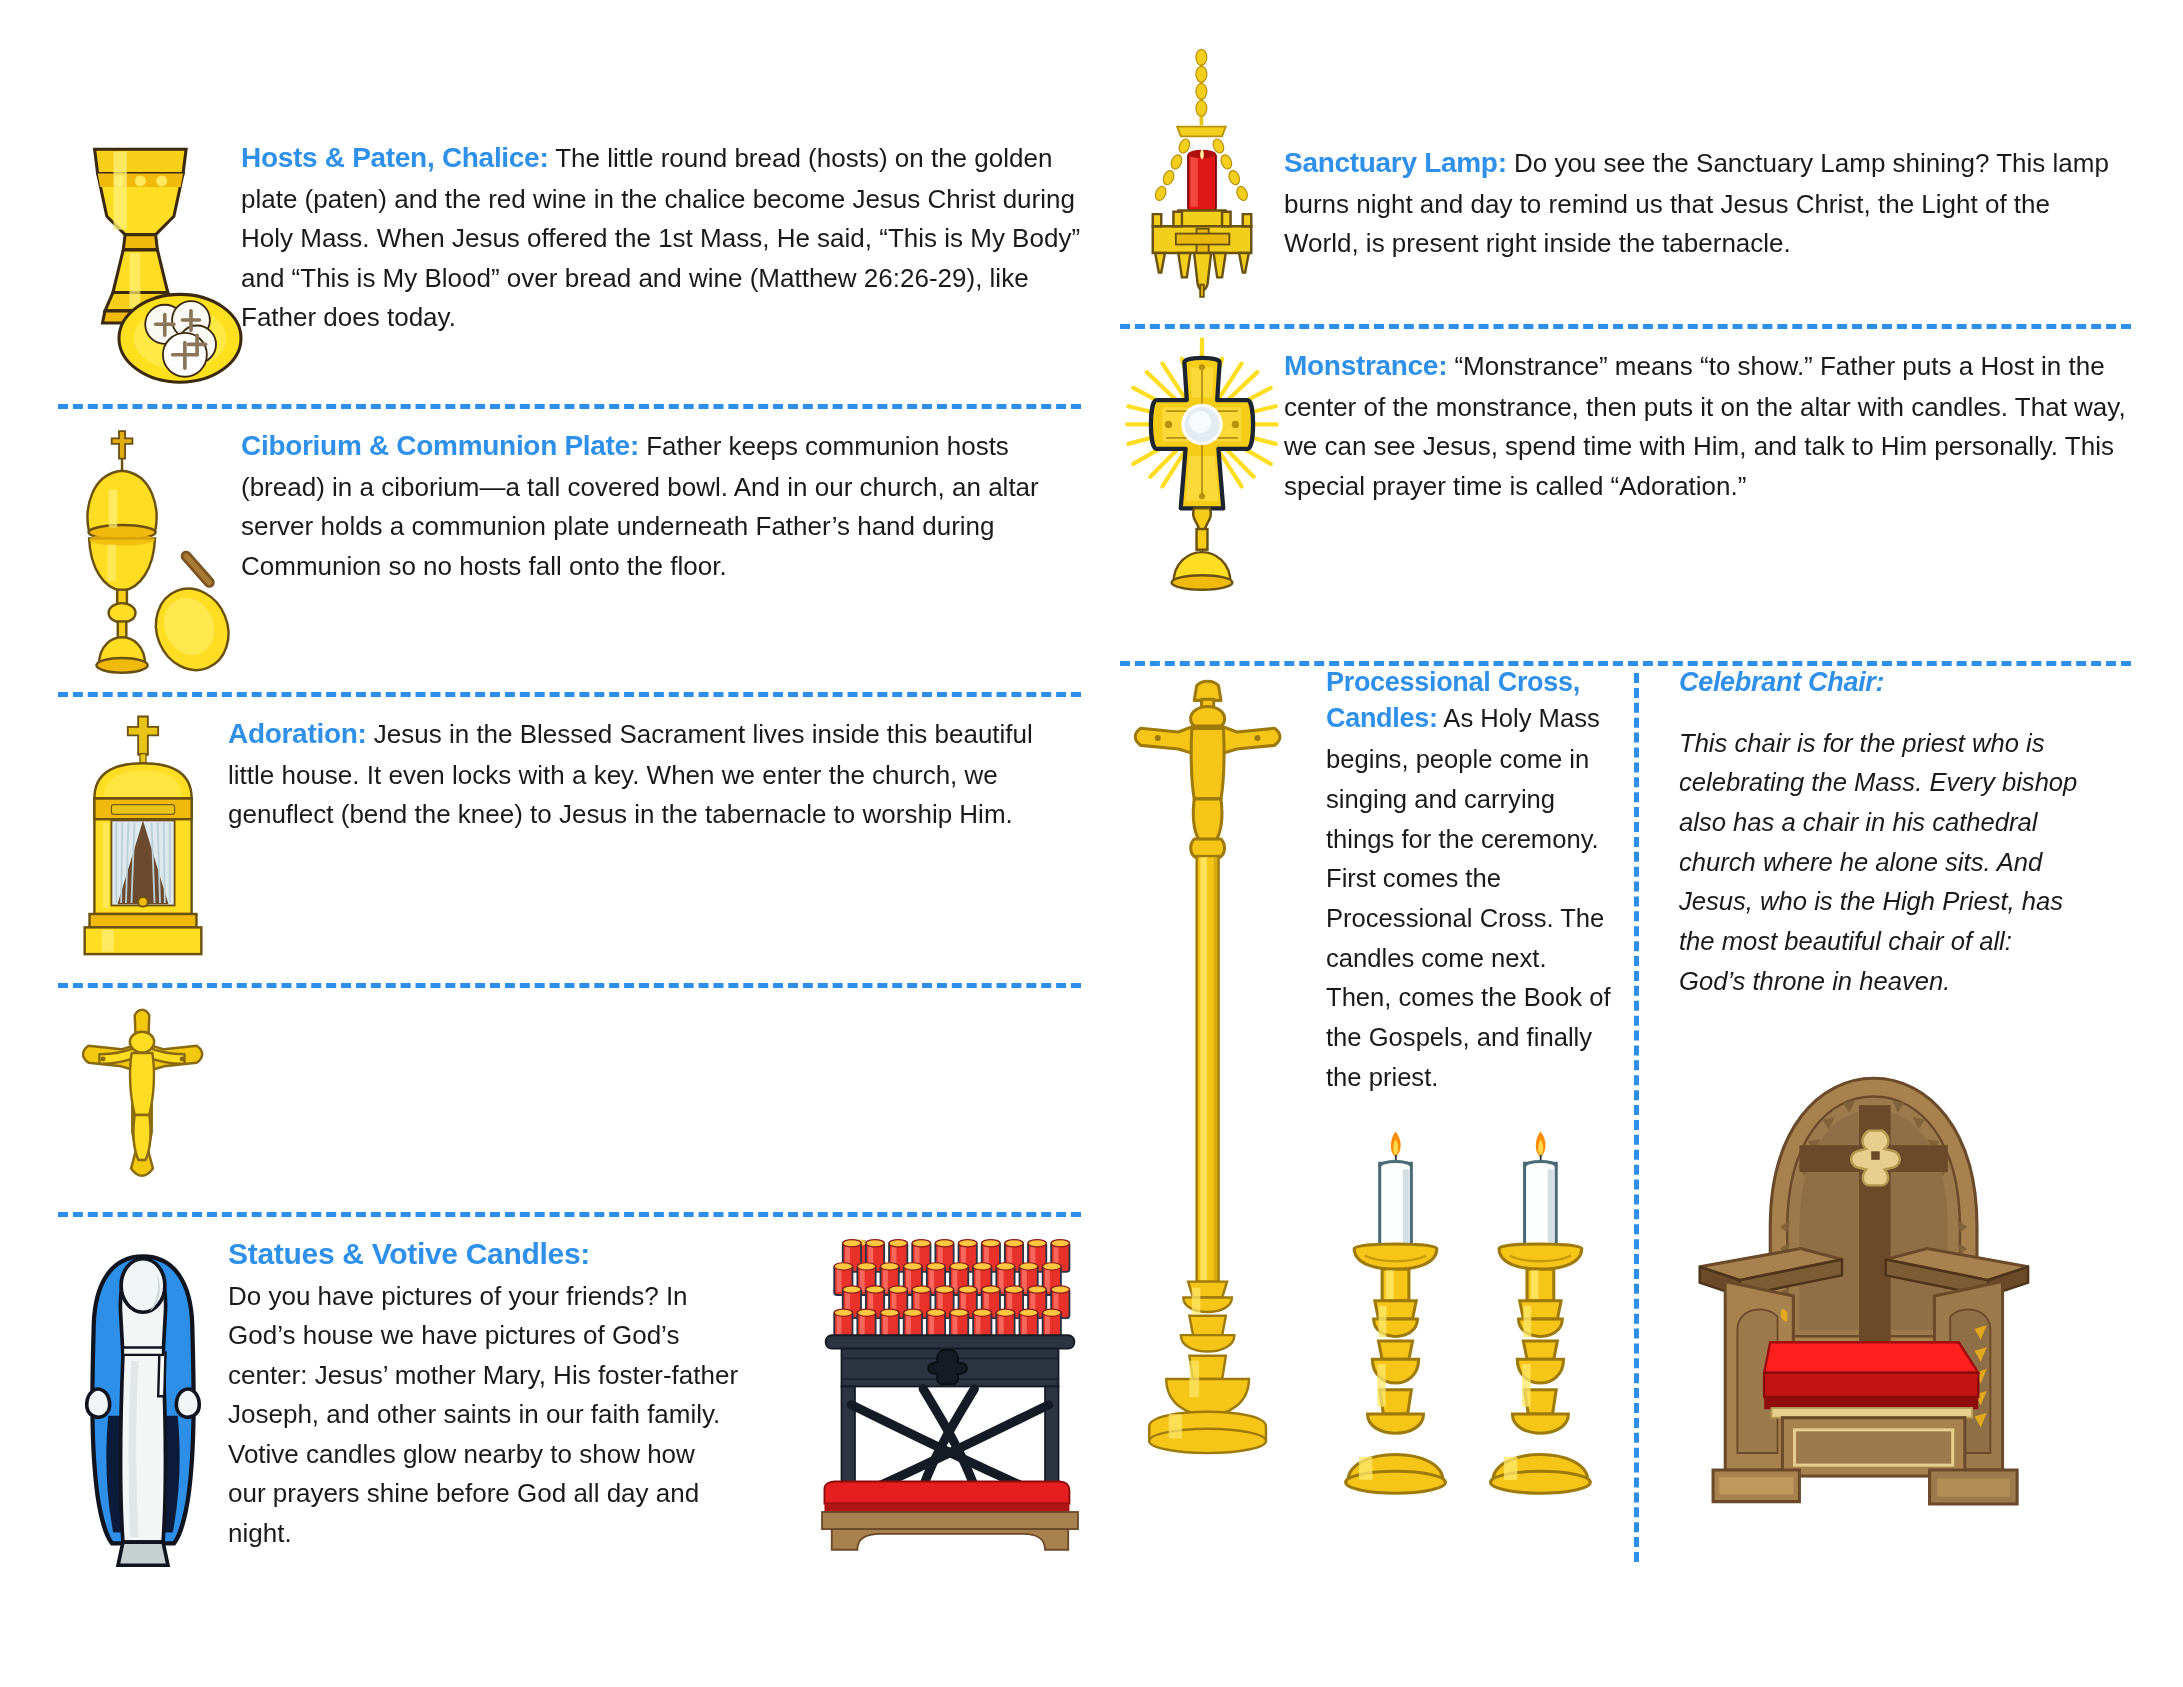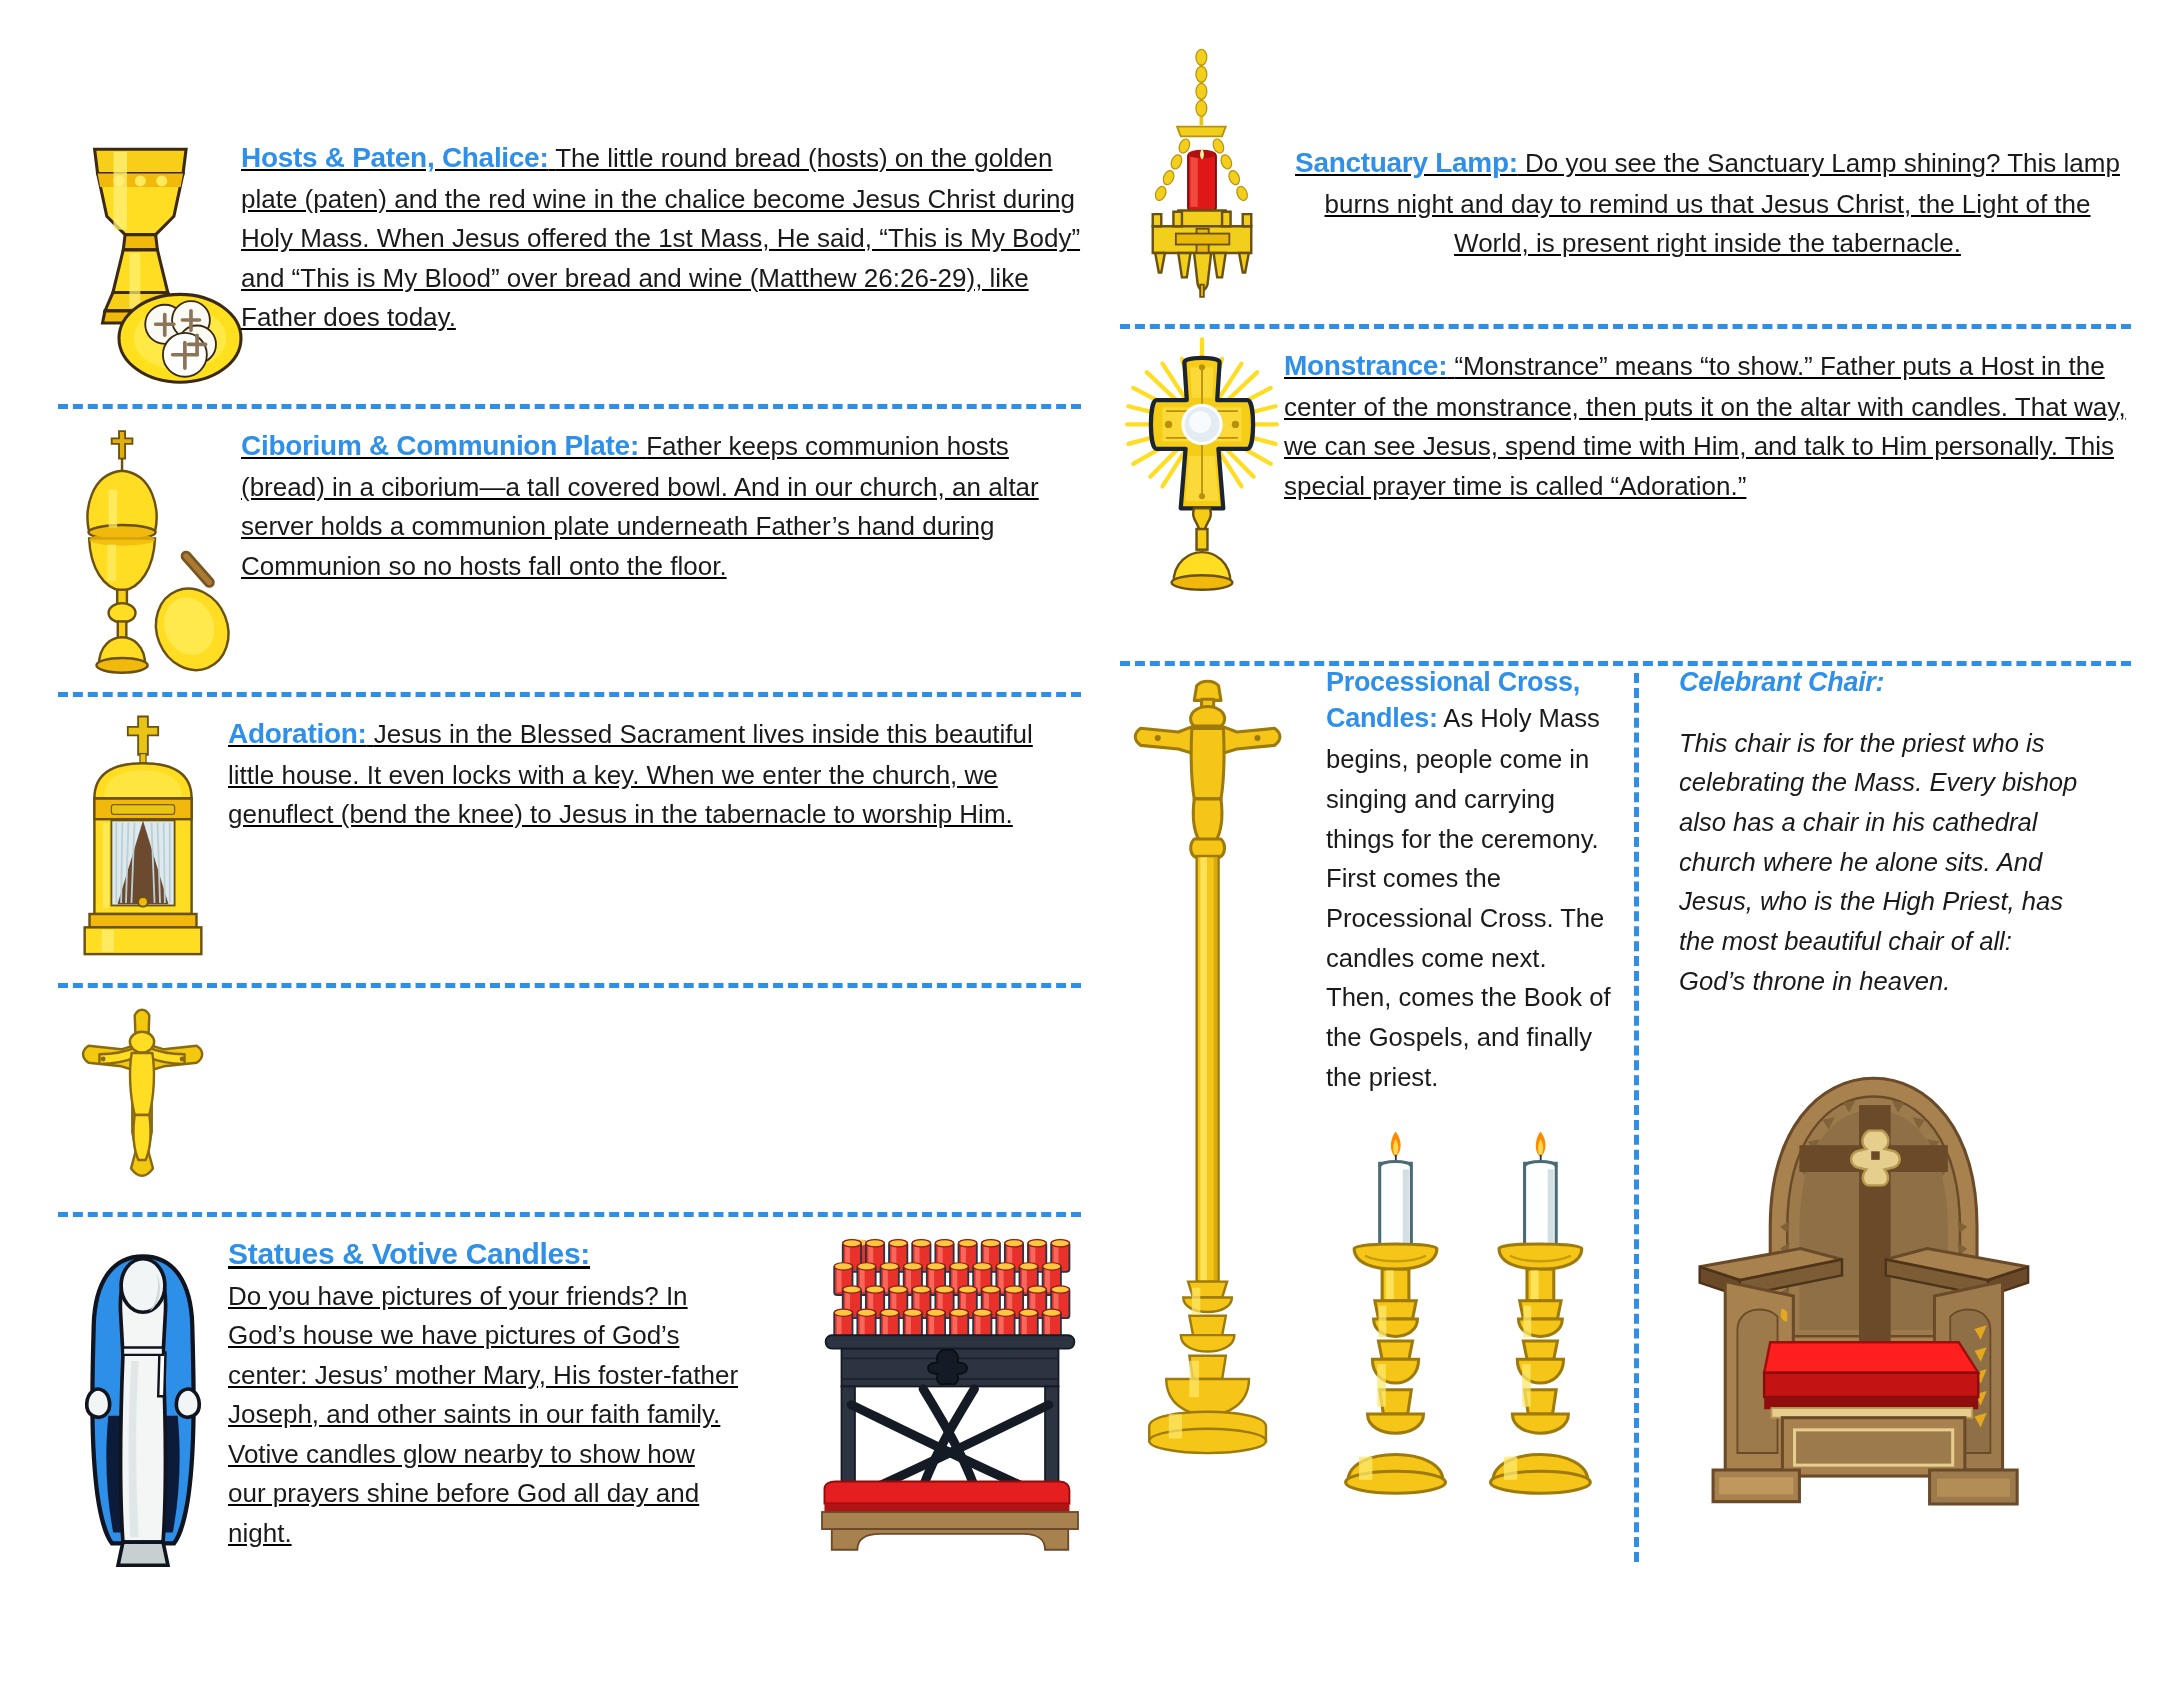--- a/index.html
+++ b/index.html
@@ -19,21 +19,21 @@
   }
   .entry-text{ }
   .entry-text p{margin:0;}
 
   
   .col-left{position:absolute;left:58px;top:137px;width:1023px;}
   .col-right{position:absolute;left:1120px;top:137px;width:1011px;}
 
   .row{display:flex;align-items:flex-start;}
   .art{flex:0 0 auto;display:flex;justify-content:center;align-items:flex-start;}
-  .txt{flex:1 1 auto;text-decoration:underline;}
+  .txt{flex:1 1 auto;}
 
   .divider{
     height:0;border-top:5.5px dashed #2E8FE8;margin:16px 0 16px 0;
   }
   .vdivider{
     position:absolute;border-left:5.5px dashed #2E8FE8;
   }
 
   
   .bottom-right{position:absolute;left:1168px;top:667px;width:1035px;height:962px;}
@@ -379,21 +379,21 @@
 
           <rect x="0" y="466" width="420" height="28" fill="#A8824E" stroke="#6B4A2A" stroke-width="3"></rect>
           <path d="M16 494 L404 494 L404 528 L366 528 C366 508, 348 502, 330 502 L96 502 C76 502, 58 508, 58 528 L16 528 Z" fill="#A8824E" stroke="#6B4A2A" stroke-width="3"></path>
         </svg>
       </div>
     </div>
   </div>
 
   <div class="col-right">
 
-    <div class="row" style="margin-top:-91px;text-align:center;">
+    <div class="row" style="margin-top:-91px;">
       <div class="art" style="width:164px;">
         <svg width="152" height="256" viewBox="0 0 250 420">
 
           <g stroke="#E8C417" stroke-width="6" fill="none">
             <path d="M124 6 L124 130"></path>
           </g>
           <g fill="#F2CF1C" stroke="#B9920C" stroke-width="2">
             <ellipse cx="124" cy="18" rx="9" ry="13"></ellipse>
             <ellipse cx="124" cy="46" rx="9" ry="13"></ellipse>
             <ellipse cx="124" cy="74" rx="9" ry="13"></ellipse>

